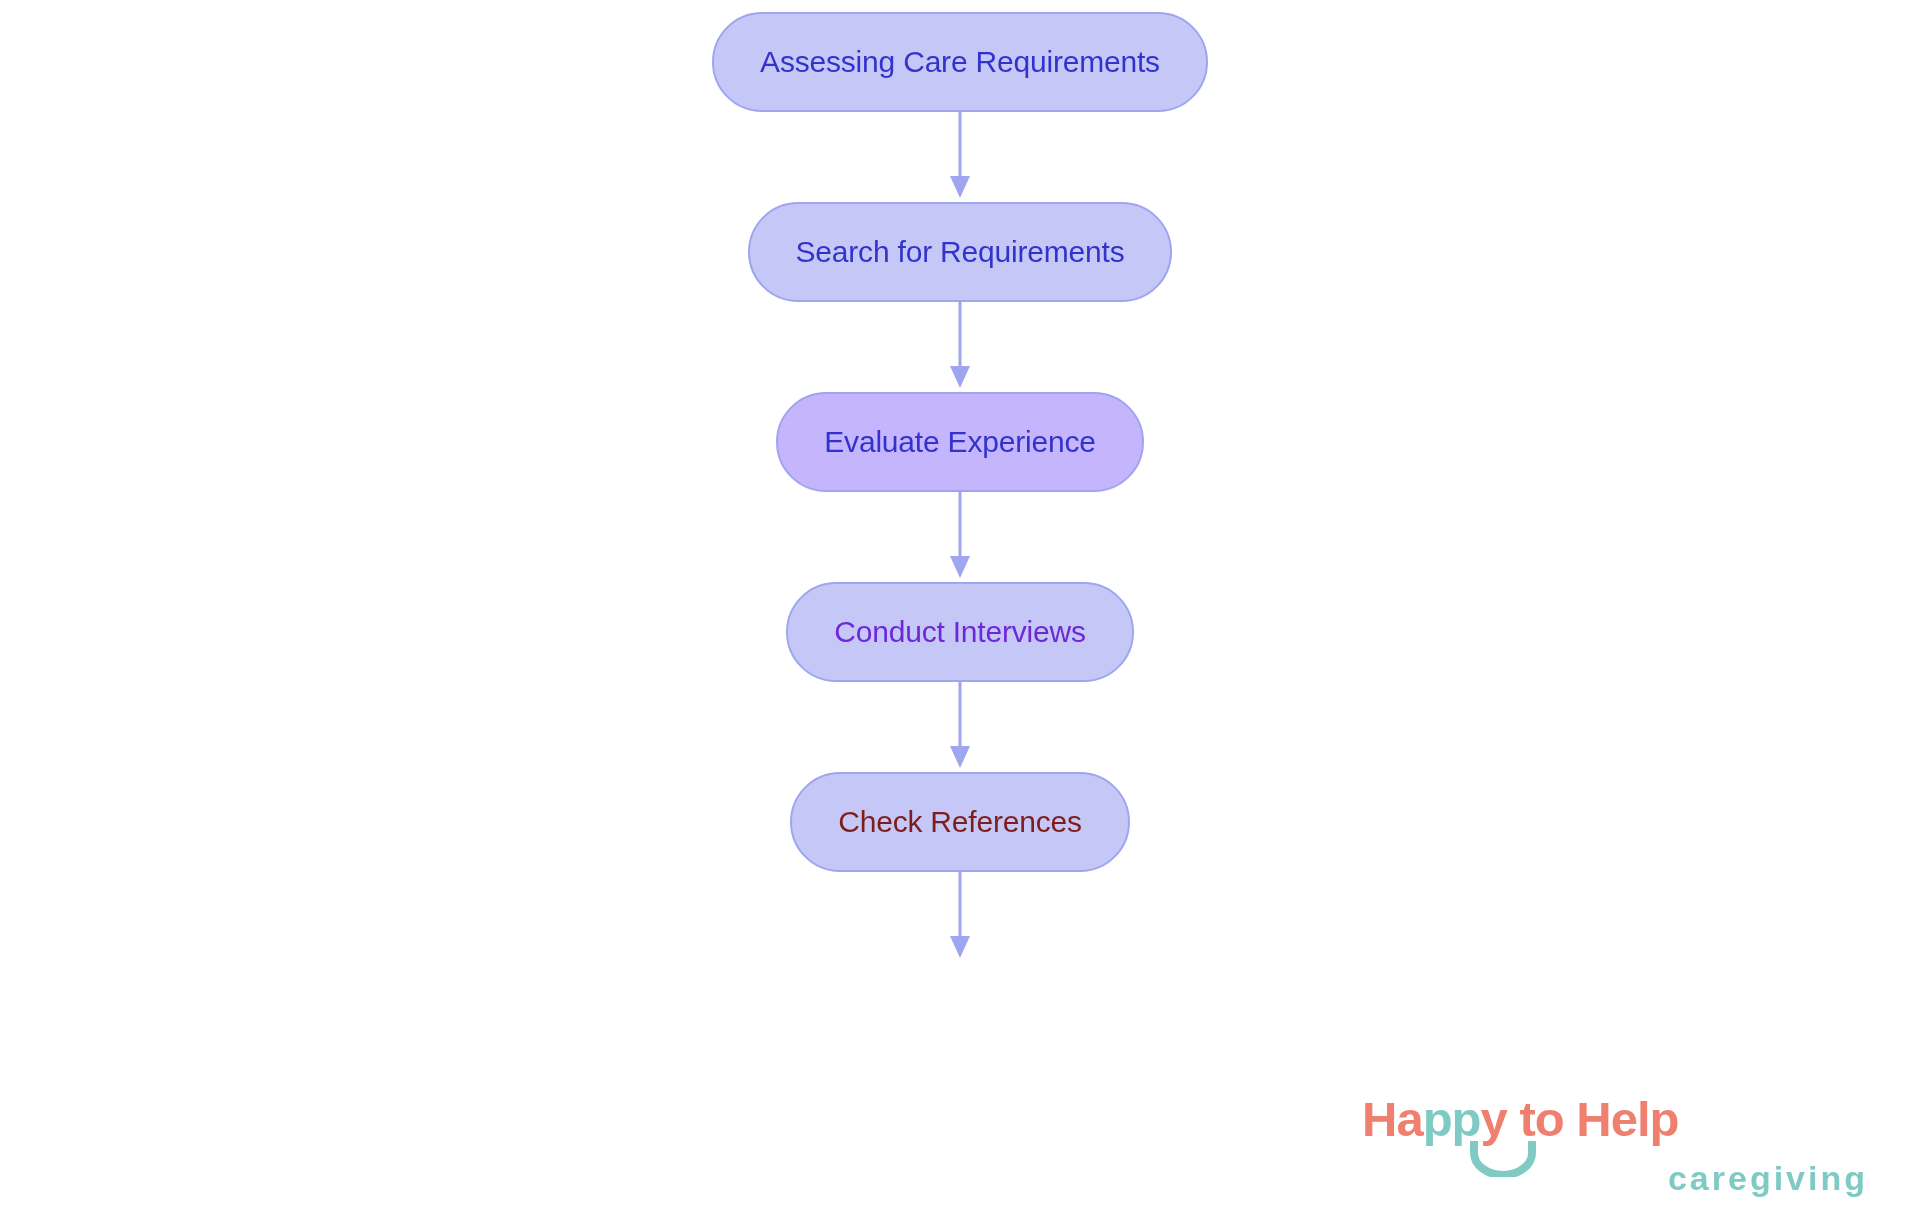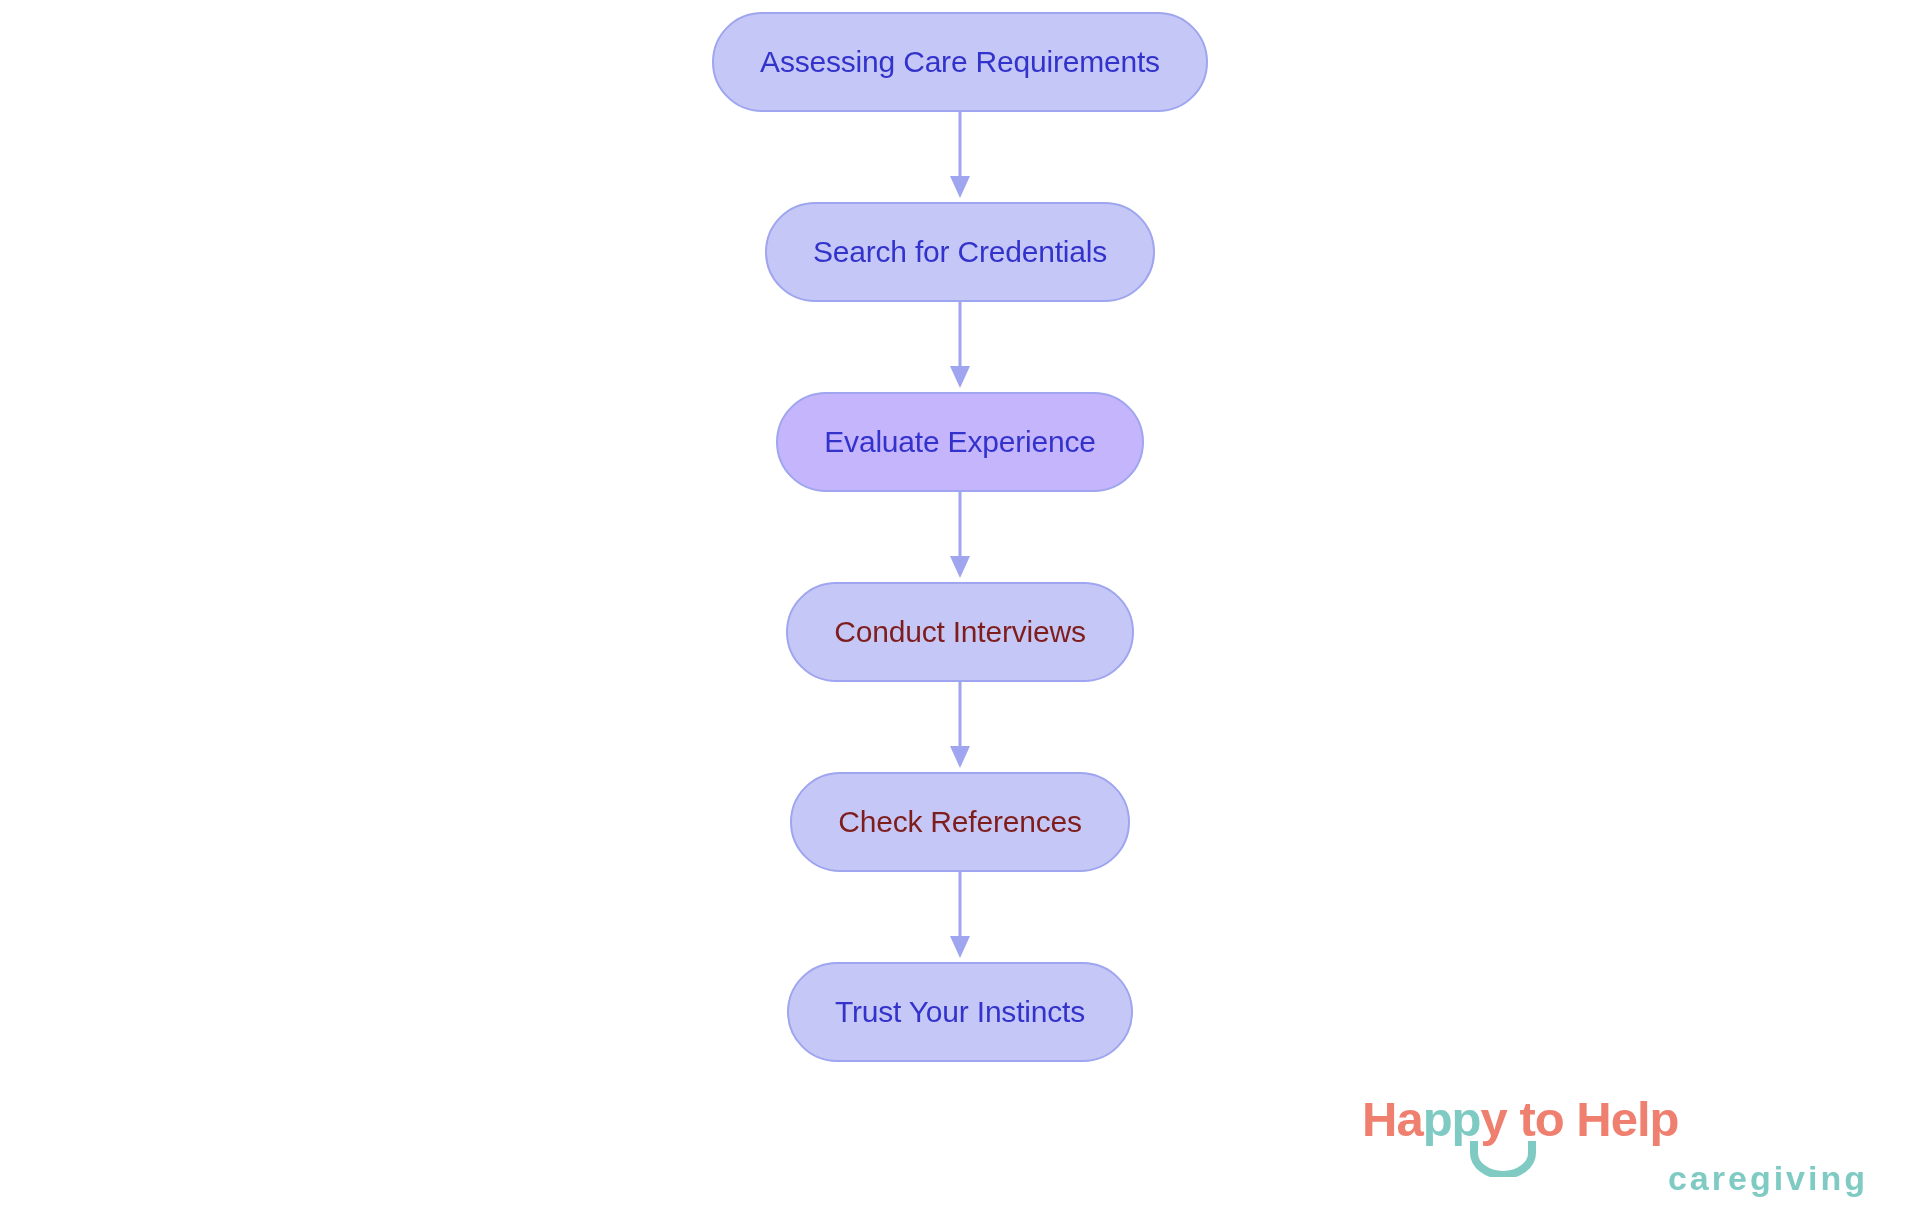--- a/index.html
+++ b/index.html
@@ -117,58 +117,55 @@
     <div class="node" style="background: rgb(197, 200, 247); border-color: rgb(159, 165, 239);">
       <span class="node-label" style="color: rgb(51, 51, 204);">Assessing Care Requirements</span>
     </div>
 
     <svg class="connector" viewBox="0 0 24 90" xmlns="http://www.w3.org/2000/svg">
       <line x1="12" y1="0" x2="12" y2="68" stroke="#9fa5ef" stroke-width="3"></line>
       <polygon points="12,86 2,64 22,64" fill="#9fa5ef"></polygon>
     </svg>
 
     <div class="node" style="background: rgb(197, 200, 247); border-color: rgb(159, 165, 239);">
-      <span class="node-label" style="color: rgb(51, 51, 204);">Search for Credentials</span>
+      <span class="node-label" style="color: rgb(51, 51, 204);">Search for Requirements</span>
     </div>
 
     <svg class="connector" viewBox="0 0 24 90" xmlns="http://www.w3.org/2000/svg">
       <line x1="12" y1="0" x2="12" y2="68" stroke="#9fa5ef" stroke-width="3"></line>
       <polygon points="12,86 2,64 22,64" fill="#9fa5ef"></polygon>
     </svg>
 
     <div class="node" style="background: #c4b5fd; border-color: rgb(159, 165, 239);">
       <span class="node-label" style="color: rgb(51, 51, 204);">Evaluate Experience</span>
     </div>
 
     <svg class="connector" viewBox="0 0 24 90" xmlns="http://www.w3.org/2000/svg">
       <line x1="12" y1="0" x2="12" y2="68" stroke="#9fa5ef" stroke-width="3"></line>
       <polygon points="12,86 2,64 22,64" fill="#9fa5ef"></polygon>
     </svg>
 
     <div class="node" style="background: rgb(197, 200, 247); border-color: rgb(159, 165, 239);">
-      <span class="node-label" style="color: #7f1d1d;">Conduct Interviews</span>
+      <span class="node-label" style="color: #6d28d9;">Conduct Interviews</span>
     </div>
 
     <svg class="connector" viewBox="0 0 24 90" xmlns="http://www.w3.org/2000/svg">
       <line x1="12" y1="0" x2="12" y2="68" stroke="#9fa5ef" stroke-width="3"></line>
       <polygon points="12,86 2,64 22,64" fill="#9fa5ef"></polygon>
     </svg>
 
     <div class="node" style="background: rgb(197, 200, 247); border-color: rgb(159, 165, 239);">
       <span class="node-label" style="color: #7f1d1d;">Check References</span>
     </div>
 
     <svg class="connector" viewBox="0 0 24 90" xmlns="http://www.w3.org/2000/svg">
       <line x1="12" y1="0" x2="12" y2="68" stroke="#9fa5ef" stroke-width="3"></line>
       <polygon points="12,86 2,64 22,64" fill="#9fa5ef"></polygon>
     </svg>
 
-    <div class="node" style="background: rgb(197, 200, 247); border-color: rgb(159, 165, 239);">
-      <span class="node-label" style="color: rgb(51, 51, 204);">Trust Your Instincts</span>
-    </div>
 
   </div>
 </div>
 
 <div id="brand-logo">
   <div class="logo-wordmark">
     <span class="logo-main">Ha</span><span class="logo-accent">pp</span><span class="logo-main">y to Help</span>
   </div>
   <svg class="logo-smile" viewBox="0 0 66 38" xmlns="http://www.w3.org/2000/svg">
     <path d="M4 2 L4 14 A29 22 0 0 0 62 14 L62 2" fill="none" stroke="#7fcbc4" stroke-width="8" stroke-linecap="butt"></path>

